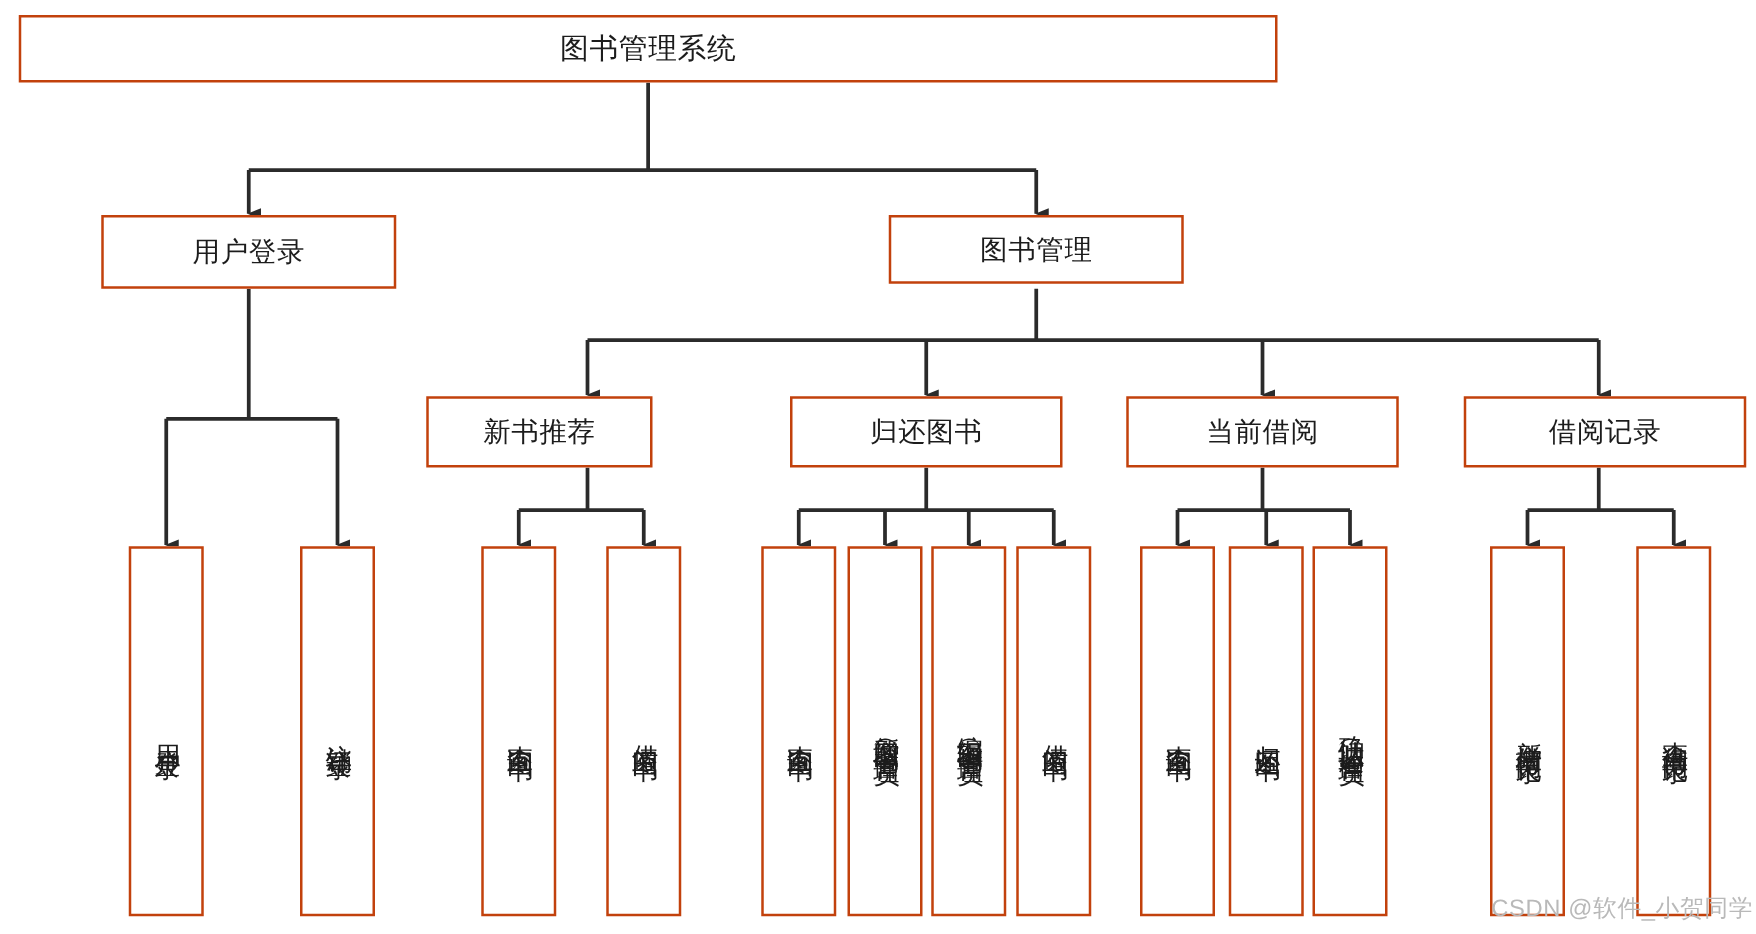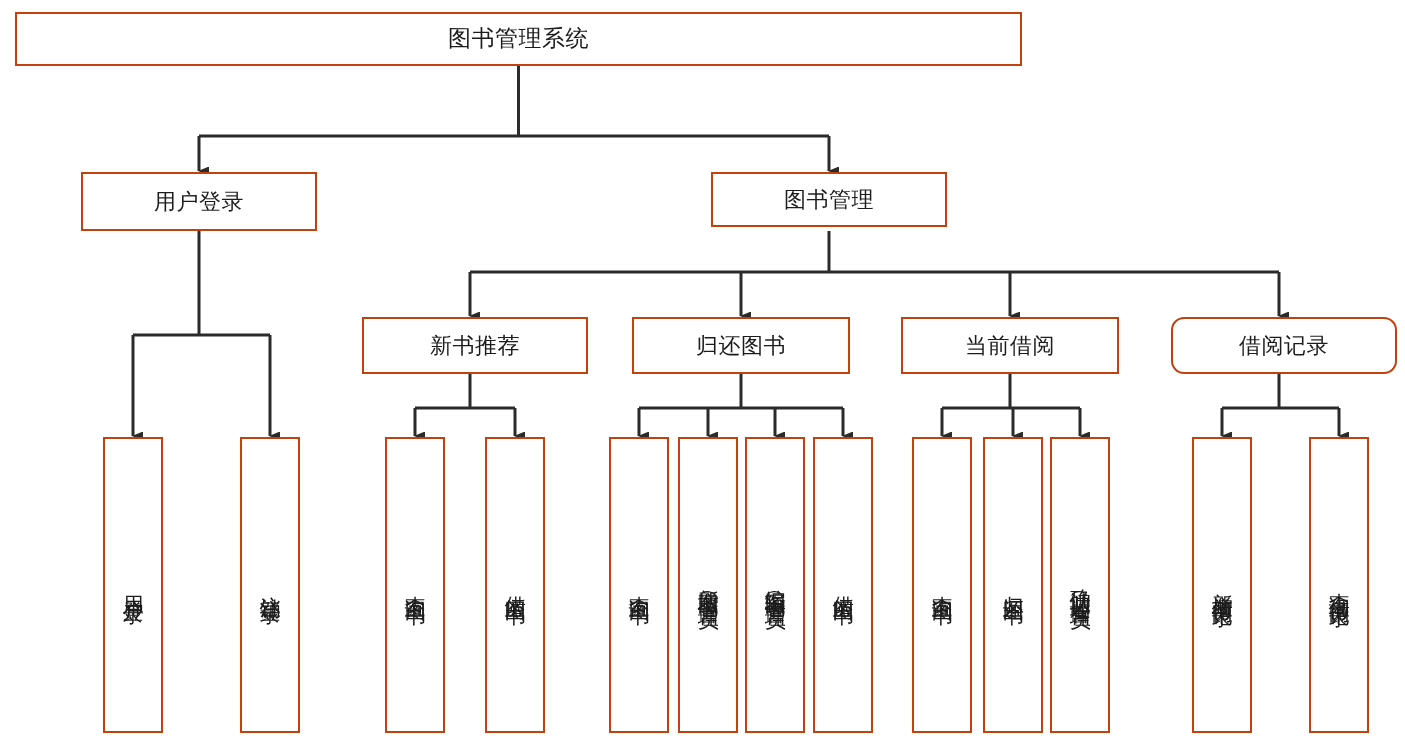--- a/index.html
+++ b/index.html
@@ -116,30 +116,30 @@
   <div id="nodes-layer">
       <div class="node horiz root" style="left: 15px; top: 12px; width: 1007px; height: 54px;">
         <span class="node-label">图书管理系统</span>
       </div>
       <div class="node horiz" style="left: 81px; top: 172px; width: 236px; height: 59px;">
         <span class="node-label">用户登录</span>
       </div>
       <div class="node horiz" style="left: 711px; top: 172px; width: 236px; height: 55px;">
         <span class="node-label">图书管理</span>
       </div>
-      <div class="node horiz" style="left: 362px; top: 317px; width: 226px; height: 57px;">
+      <div class="node horiz" style="left: 341px; top: 317px; width: 181px; height: 57px;">
         <span class="node-label">新书推荐</span>
       </div>
       <div class="node horiz" style="left: 632px; top: 317px; width: 218px; height: 57px;">
         <span class="node-label">归还图书</span>
       </div>
       <div class="node horiz" style="left: 901px; top: 317px; width: 218px; height: 57px;">
         <span class="node-label">当前借阅</span>
       </div>
-      <div class="node horiz" style="left: 1171px; top: 317px; width: 226px; height: 57px; border-radius: 13px;">
+      <div class="node horiz" style="left: 1171px; top: 317px; width: 226px; height: 57px;">
         <span class="node-label">借阅记录</span>
       </div>
       <div class="node vert" style="left: 103px; top: 437px; width: 60px; height: 296px;">
         <span class="node-label">用户登录</span>
       </div>
       <div class="node vert" style="left: 240px; top: 437px; width: 60px; height: 296px;">
         <span class="node-label">注销登录</span>
       </div>
       <div class="node vert" style="left: 385px; top: 437px; width: 60px; height: 296px;">
         <span class="node-label">查询图书</span>
@@ -168,13 +168,14 @@
       <div class="node vert" style="left: 1050px; top: 437px; width: 60px; height: 296px;">
         <span class="node-label">确认归还（管理员）</span>
       </div>
       <div class="node vert" style="left: 1192px; top: 437px; width: 60px; height: 296px;">
         <span class="node-label">新增借阅记录</span>
       </div>
       <div class="node vert" style="left: 1309px; top: 437px; width: 60px; height: 296px;">
         <span class="node-label">查询借阅记录</span>
       </div>
     </div>
+  <div id="watermark" style="left: 1193px; top: 714px;">CSDN @软件_小贺同学</div>
 </div>
 
 </body></html>

